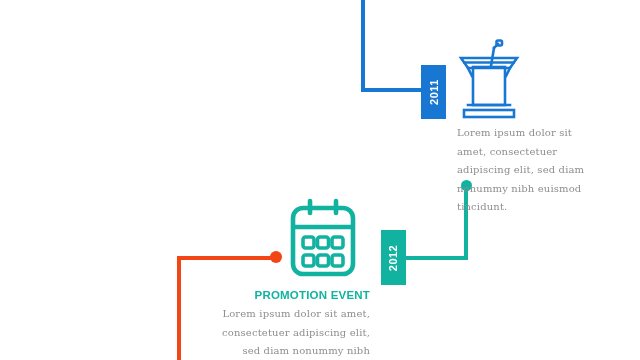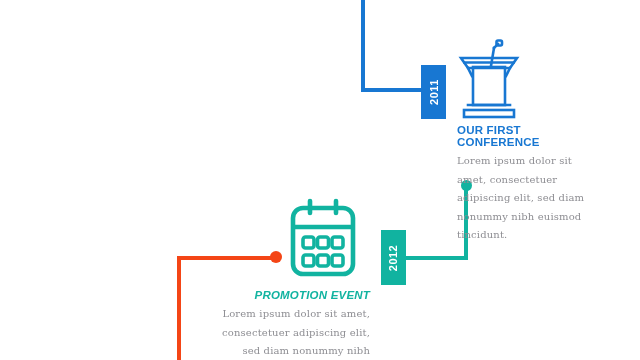--- a/index.html
+++ b/index.html
@@ -76,21 +76,21 @@
     line-height: 1.85;
     color: #8e8e93;
     letter-spacing: 0.15px;
     margin: 0;
   }
 
   #entry-conference { left: 457px; top: 124px; width: 142px; text-align: left; }
   #entry-conference .entry-title { color: #1877d2; }
 
   #entry-promotion  { left: 222px; top: 289px; width: 148px; text-align: right; }
-  #entry-promotion .entry-title { color: #11b3a0; font-style: italic; }
+  #entry-promotion .entry-title { color: #11b3a0; }
 </style>
 </head>
 <body>
 
 <div id="canvas">
 
   <div class="line" id="line-blue-vertical"></div>
   <div class="line" id="line-blue-horizontal"></div>
 
   <div class="line" id="dot-teal"></div>
@@ -123,21 +123,20 @@
         <rect x="15" y="29" width="32" height="38"></rect>
 
         <path d="M10 67 L52 67"></path>
 
         <rect x="6" y="72" width="50" height="7"></rect>
       </g>
     </svg>
   </div>
 
   <div class="entry-text" id="entry-conference">
-    <h3 class="entry-title">OUR FIRST CONFERENCE</h3>
     <p class="entry-body">Lorem ipsum dolor sit amet, consectetuer adipiscing elit, sed diam nonummy nibh euismod tincidunt.</p>
   </div>
 
   <div class="year-badge" id="year-badge-2012">
     <span>2012</span>
   </div>
 
   <div class="icon-wrap" id="icon-calendar">
     <svg viewBox="0 0 70 86" width="70" height="86" aria-hidden="true">
       <g fill="none" stroke="#11b3a0" stroke-width="4.6" stroke-linecap="round" stroke-linejoin="round">

